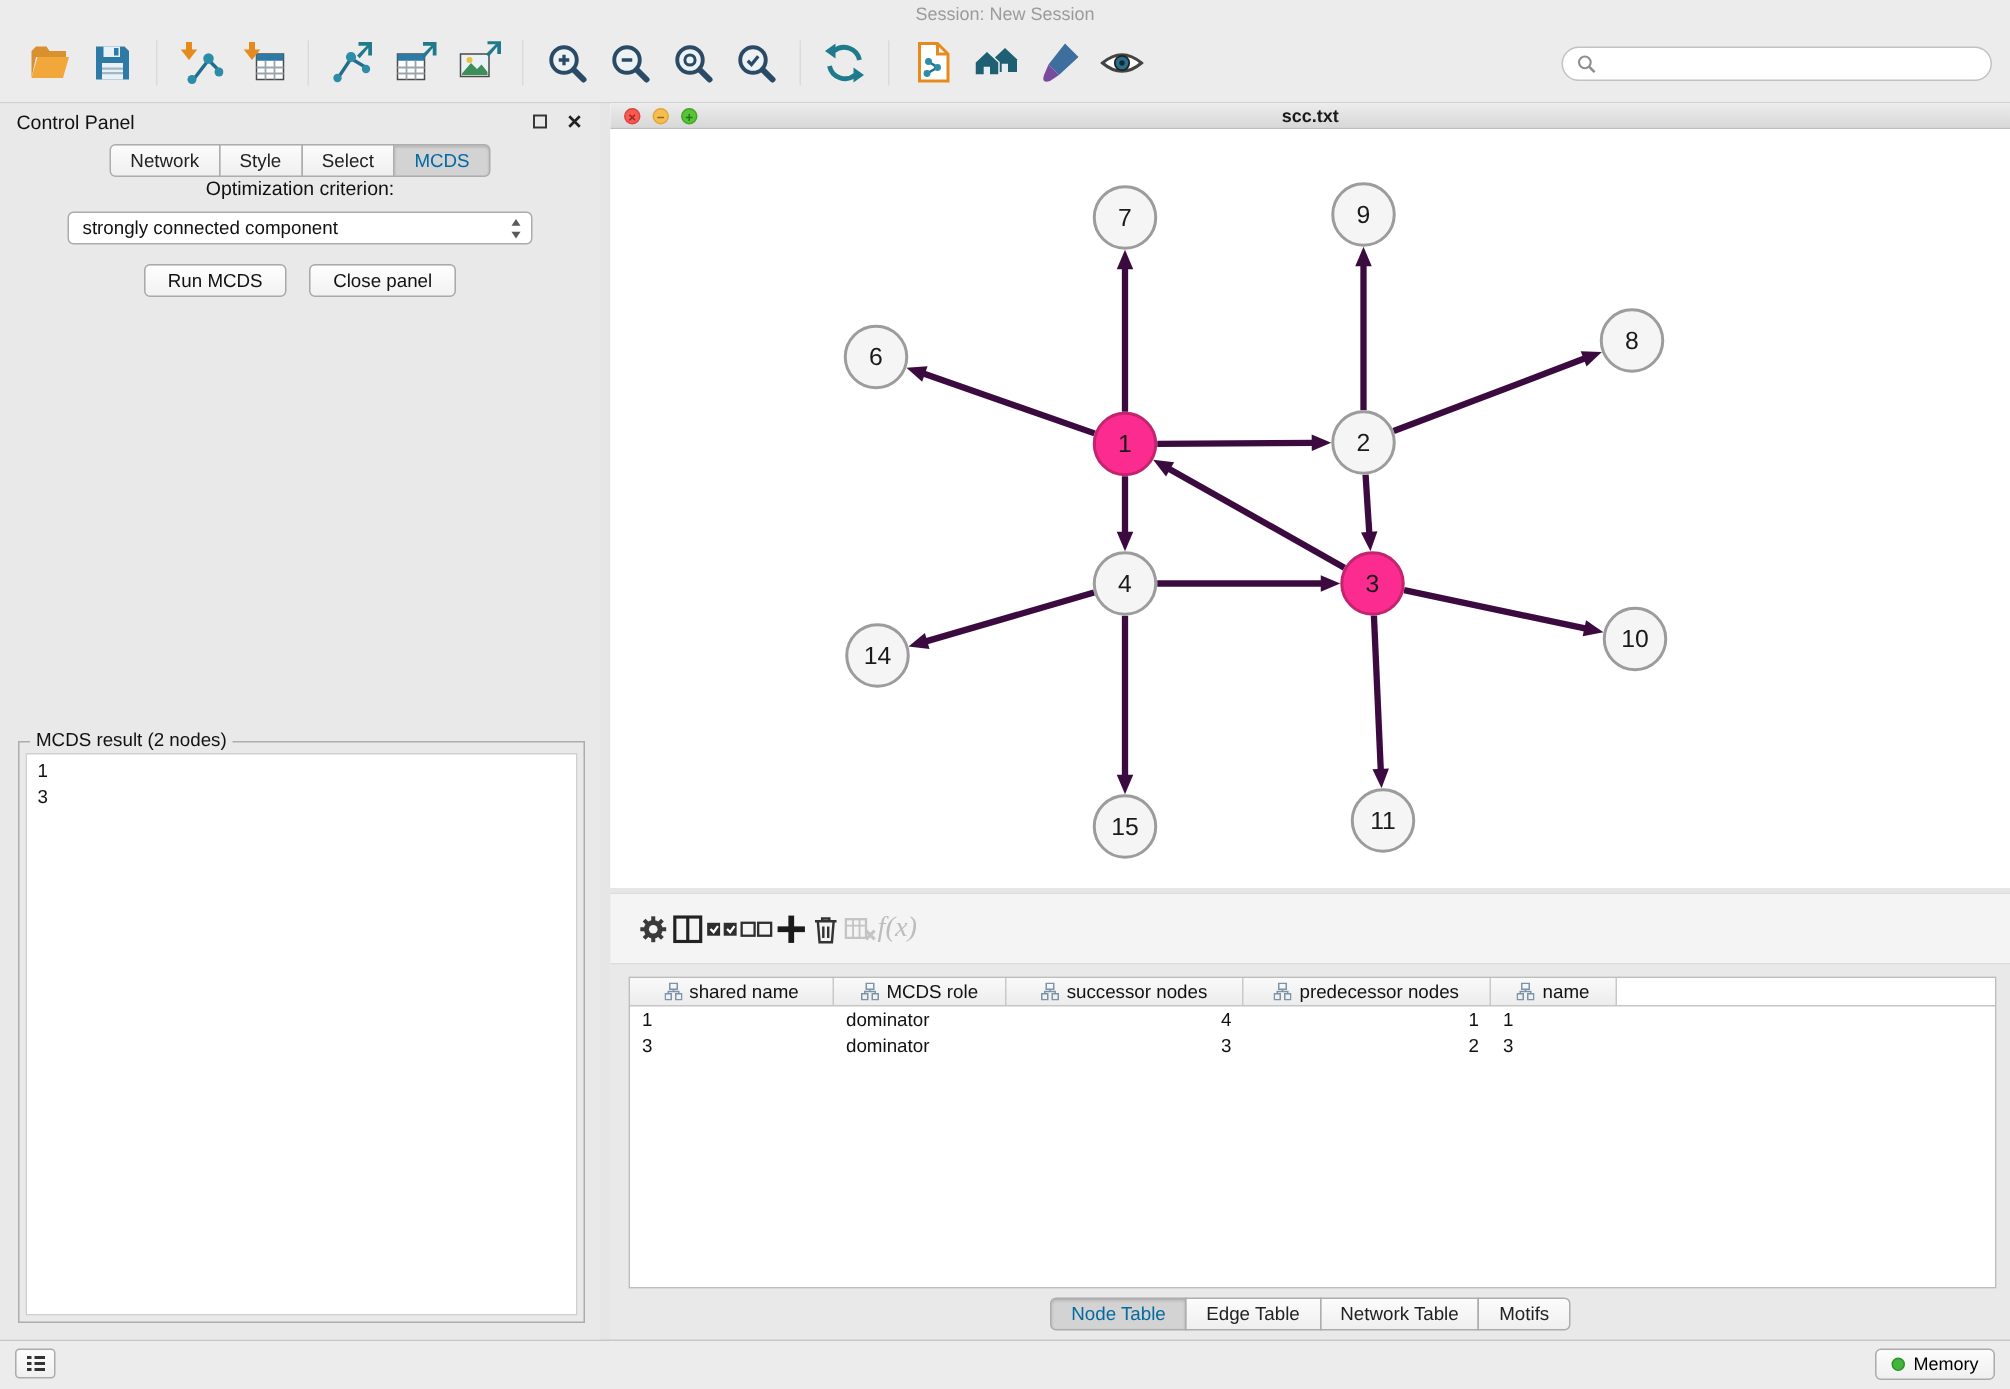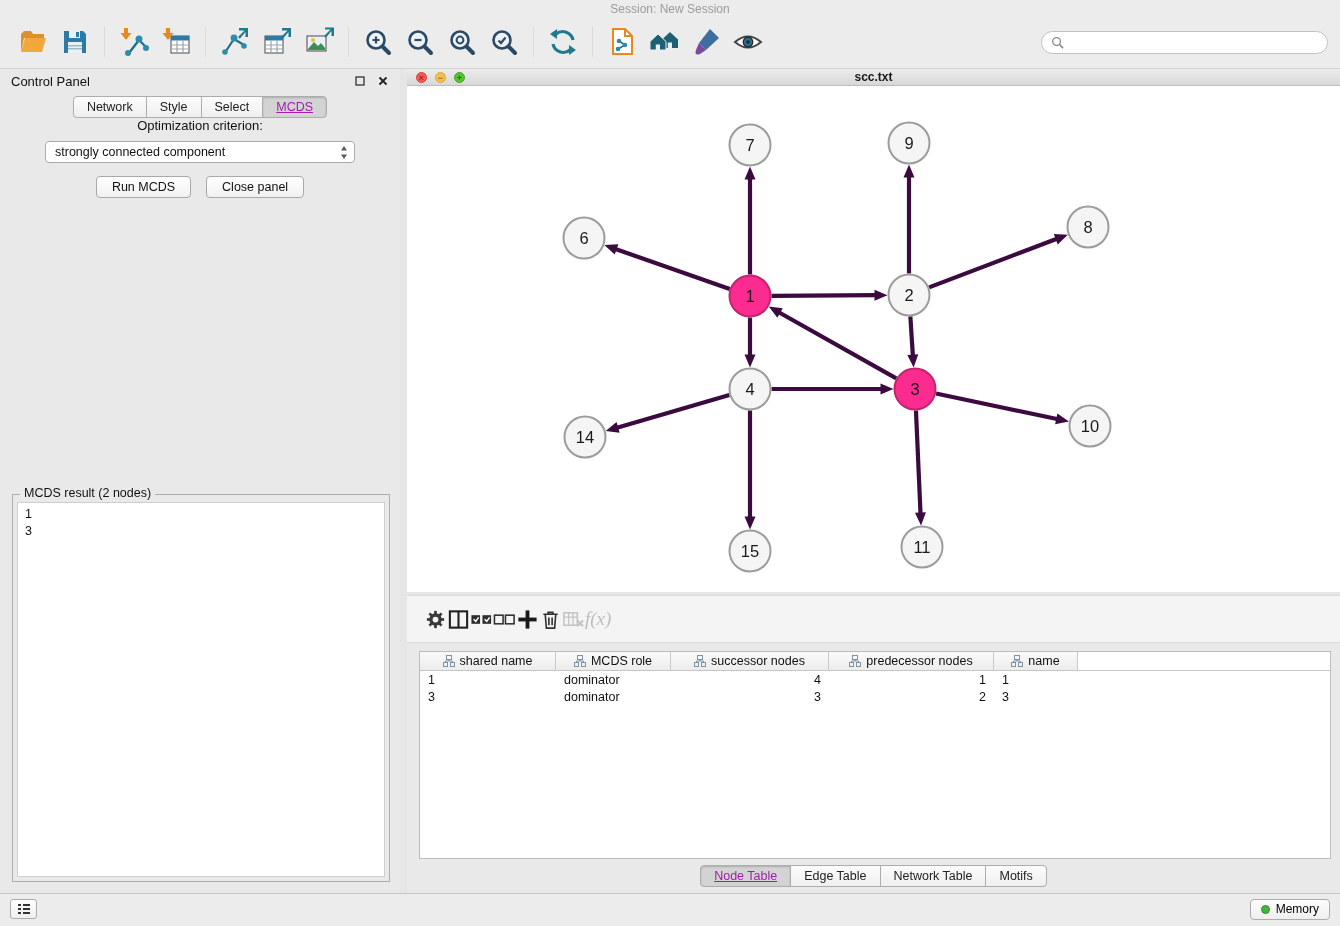--- a/index.html
+++ b/index.html
@@ -35,21 +35,21 @@
   .panel-btns { margin-left:auto; display:flex; gap:11px; align-items:center; }
   .panel-btn { width:12px; height:12px; display:flex; align-items:center; justify-content:center; cursor:pointer; }
   .panel-btn svg { width:10px; height:10px; }
 
   .cp-tabs { margin-top:3px; display:flex; justify-content:center; }
   .seg-tab { font-size:12.5px; padding:3px 13px; background:linear-gradient(#FCFCFC,#EFEFEF);
              border:1px solid #ADADAD; margin-left:-1px; color:#222; cursor:pointer;
              font-family:"Liberation Sans", sans-serif; }
   .seg-tab:first-child { border-radius:4px 0 0 4px; margin-left:0; }
   .seg-tab:last-child { border-radius:0 4px 4px 0; }
-  .seg-tab.active { background:#D3D3D3; color:#a21caf; box-shadow:inset 0 1px 2px rgba(0,0,0,.18);text-decoration:underline; }
+  .seg-tab.active { background:#D3D3D3; color:#0369a1; box-shadow:inset 0 1px 2px rgba(0,0,0,.18); }
 
   .cp-opt-label { text-align:center; font-size:13px; }
   .cp-select { width:310px; height:22px; margin:8px auto 0; background:#FFF; border:1px solid #ABABAB;
                border-radius:4px; display:flex; align-items:center; padding:0 6px 0 9px;
                font-size:12.5px; cursor:pointer;gap:40px; }
   .combo-arrows { margin-left:auto; width:8px; height:15px; }
   .cp-buttons { margin-top:13px; display:flex; justify-content:center; gap:15px; }
   .push-btn { height:22px; padding:0 15px; font-size:12.5px; background:linear-gradient(#FFFFFF,#F1F1F1);
               border:1px solid #A9A9A9; border-radius:4px; color:#111; cursor:pointer;
               font-family:"Liberation Sans", sans-serif; }

